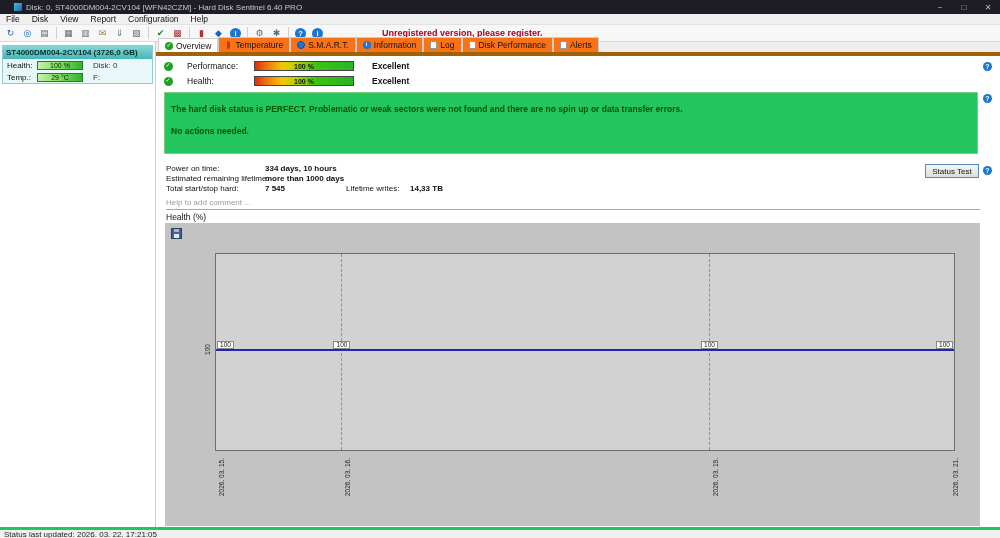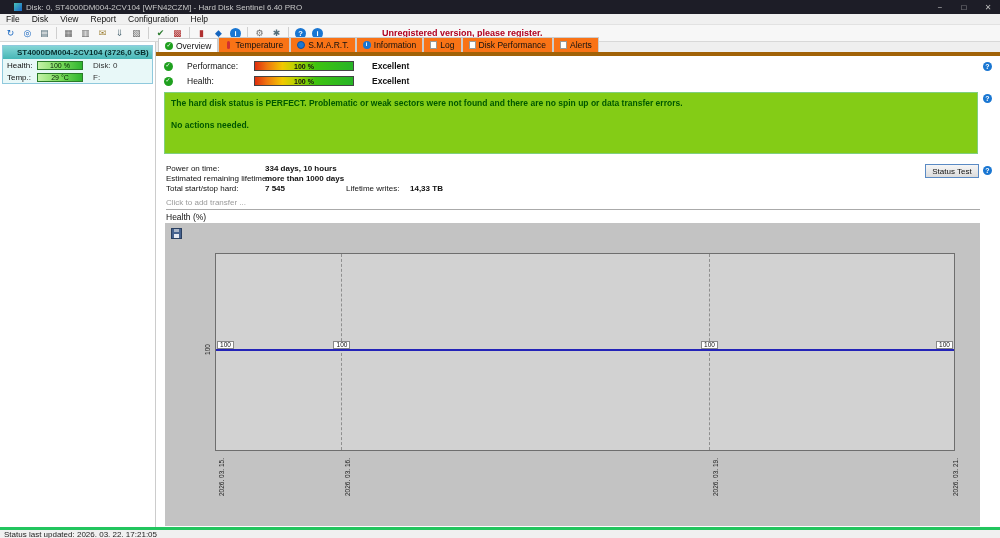--- a/index.html
+++ b/index.html
@@ -27,21 +27,21 @@
   .c-blue{color:#1565c0} .c-slate{color:#546e7a} .c-gray{color:#6a6a6a} .c-green{color:#2e7d32}
   .c-red{color:#b03030} .c-amber{color:#9a7b2d}
   .c-circ { background:#1976d2; color:#fff; border-radius:50%; width:11px; height:11px; font-size:7.5px;
             font-weight:bold; display:flex; align-items:center; justify-content:center; margin:0 2px; }
   .register-link { margin-left:55px; font-size:9px; font-weight:bold; color:#b00020; text-decoration:underline; cursor:pointer; }
 
   
   .sidebar { position:absolute; top:42px; left:0; width:156px; bottom:11px; background:#fff; border-right:1px solid #ccc; }
   .disk-entry { margin:3px 2px; border:1px solid #8fc9dd; background:#e8f8f8; }
   .disk-title { background:linear-gradient(180deg,#86d6d6,#46b6b6); font-weight:bold; font-size:8px;
-                padding:2px 14px; color:#062c2c; white-space:nowrap; }
+                padding:2px 3px; color:#062c2c; white-space:nowrap; }
   .disk-row { display:flex; align-items:center; font-size:8px; padding:2px 3px 1px 4px; }
   .disk-row .lbl { width:30px; }
   .mini-bar { width:46px; height:9px; border:1px solid #2a7a2a; background:linear-gradient(90deg,#c4f2a8,#7bdc5c,#2fb52f);
               font-size:7px; display:flex; align-items:center; justify-content:center; color:#062006; }
   .disk-row .right { margin-left:10px; color:#333; }
 
   
   .main { position:absolute; top:42px; left:156px; right:0; bottom:11px; background:#fff; }
 
   .tabbar { position:absolute; top:0; left:0; right:0; height:14px; background:#efefef; border-bottom:4px solid #a16207;
@@ -59,22 +59,22 @@
   .ticon-info::after { content:"i"; color:#fff; font-size:6px; font-weight:bold; position:absolute; top:-0.5px; left:3px; }
   .ticon-page { width:7px; height:8px; background:#fff; border:1px solid #999; }
 
   .meter-row { position:absolute; left:8px; height:12px; display:flex; align-items:center;gap:9px; }
   .meter-row .mlabel { width:58px; font-size:8.5px; margin-left:5px; }
   .grad-bar { width:100px; height:10px; border:1px solid #444; font-size:7px; font-weight:bold; color:#101010;
               display:flex; align-items:center; justify-content:center;
               background:linear-gradient(90deg,#df2e0e 0%,#ef7510 12%,#f2c800 28%,#b5d400 42%,#3fc310 62%,#27b427 100%); }
   .rating { font-size:8.5px; font-weight:bold; margin-left:9px; }
 
-  .status-box { position:absolute; top:50px; left:8px; width:814px; height:62px; background:#84cc16;
-                border:1px solid #7fcf7f; padding:5px 6px; color:#005800; font-size:8.5px; }
+  .status-box { position:absolute; top:50px; left:8px; width:814px; height:62px; background:#22c55e;
+                border:1px solid #7fcf7f; padding:11px 6px; color:#005800; font-size:8.5px; }
   .status-box .line1 { font-weight:bold; }
   .status-box .line2 { font-weight:bold; margin-top:12px; }
 
   .help-icon { position:absolute; right:8px; width:9px; height:9px; border-radius:50%; background:#1976d2;
                color:#fff; font-size:7px; font-weight:bold; display:flex; align-items:center; justify-content:center; }
 
   .info-row { position:absolute; left:10px; font-size:8px; height:9px; }
   .info-label { position:absolute; left:0; white-space:nowrap; }
   .info-value { position:absolute; font-weight:bold; white-space:nowrap; }
 
@@ -234,21 +234,21 @@
     <div class="info-row" style="top:142px; width:760px;">
       <span class="info-label">Total start/stop hard:</span>
       <span class="info-value" style="left:99px;">7 545</span>
       <span class="info-label" style="left:180px;">Lifetime writes:</span>
       <span class="info-value" style="left:244px;">14,33 TB</span>
     </div>
 
     <div class="btn">Status Test</div>
     <div class="help-icon" style="top:124px;">?</div>
 
-    <div class="comment-row">Click to add transfer ...</div>
+    <div class="comment-row">Help to add comment ...</div>
 
     <div class="chart-title">Health (%)</div>
     <div class="chart-panel">
       <span class="floppy"></span>
       <div class="plot">
         <span class="y-tick">100</span>
         <div class="vdash" style="left:17%;"></div>
         <div class="vdash" style="left:66.8%;"></div>
         <div class="hline"></div>
         <span class="pt-label" style="left:1px;">100</span>

